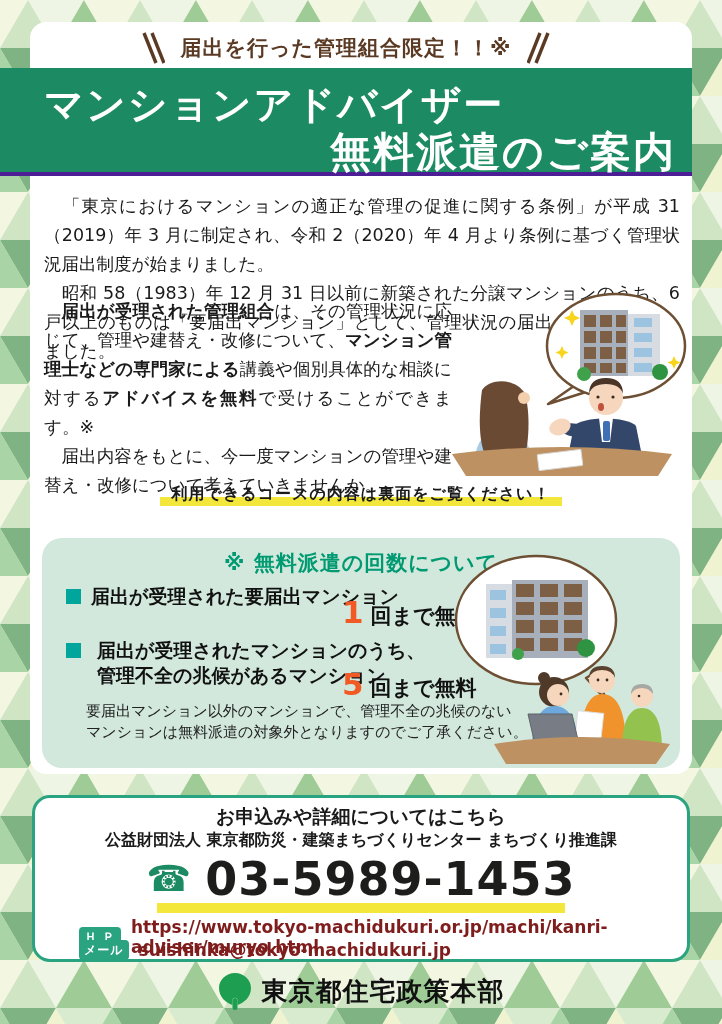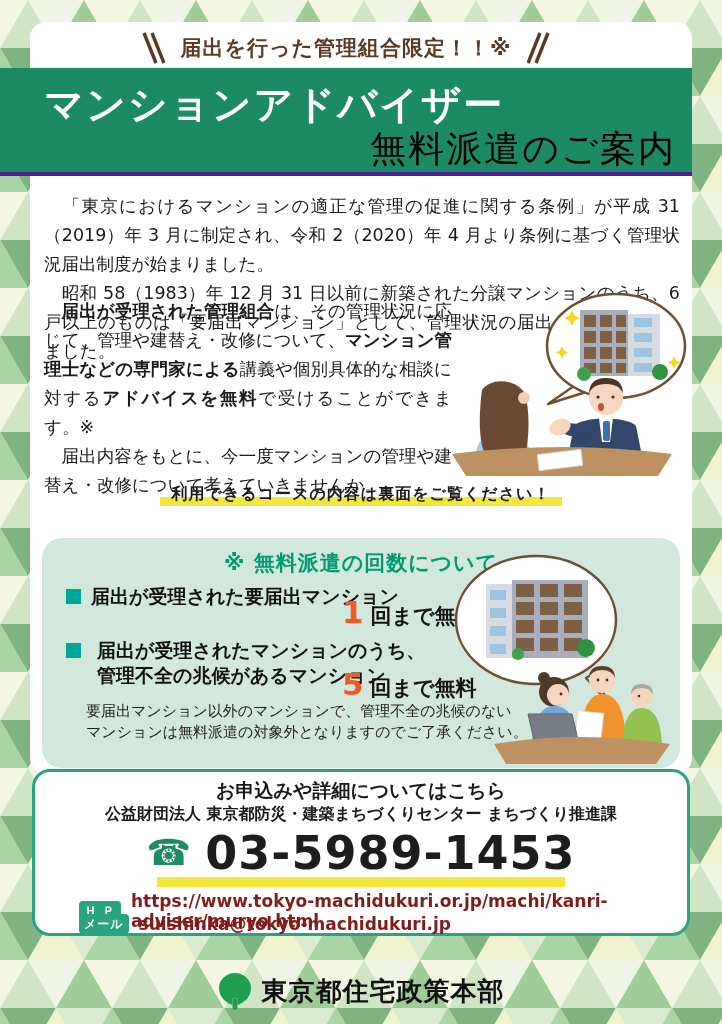--- a/index.html
+++ b/index.html
@@ -17,21 +17,21 @@
   
   .main-card { left: 30px; top: 22px; width: 662px; height: 752px; background: #ffffff; border-radius: 16px; }
 
   
   .limited-row { left: 0; top: 30px; width: 692px; height: 36px; display: flex; align-items: center; justify-content: center; gap: 16px; }
   .limited-label { color: #5b3a24; font-size: 21px; font-weight: bold; letter-spacing: 1px; }
 
   
   .banner { left: 0; top: 68px; width: 692px; height: 108px; background: #1c8a62; border-bottom: 4px solid #4c1d95; }
   .banner-l1 { position: absolute; left: 44px; top: 10px; color: #fff; font-size: 39px; font-weight: bold; letter-spacing: 2px; }
-  .banner-l2 { position: absolute; right: 16px; top: 57px; color: #000000; font-size: 36px; font-weight: normal; letter-spacing: 2px; }
+  .banner-l2 { position: absolute; right: 16px; top: 57px; color: #ffffff; font-size: 41px; font-weight: bold; letter-spacing: 2px; }
 
   
   .intro-block { left: 44px; top: 192px; width: 636px; font-size: 17.5px; line-height: 29px; text-align: justify; }
   .intro-block p, .p34 p { margin: 0; }
   .p34 { left: 44px; top: 297px; width: 408px; font-size: 17.5px; line-height: 29px; text-align: justify; }
 
   .consult-ill { left: 436px; top: 290px; width: 252px; height: 186px; }
 
   
   .course-line { left: 30px; top: 484px; width: 662px; text-align: center; }
@@ -50,21 +50,21 @@
   .cb-label { font-size: 19px; font-weight: bold; line-height: 25px; color: #111; }
   .cb-count { position: absolute; display: flex; align-items: baseline; gap: 7px; }
   .cb-count-1 { left: 300px; top: 56px; }
   .cb-count-2 { left: 300px; top: 128px; }
   .cb-num { color: #f15a24; font-size: 31px; font-weight: bold; }
   .cb-unit { color: #111; font-size: 21px; font-weight: bold; }
   .cb-note { position: absolute; left: 44px; top: 163px; font-size: 15px; line-height: 21px; color: #222; }
   .group-ill { position: absolute; right: 4px; top: 6px; width: 236px; height: 220px; }
 
   
-  .contact-card { left: 32px; top: 769px; width: 658px; height: 167px; background: #fff; border: 3px solid #2aa381; border-radius: 18px; }
+  .contact-card { left: 32px; top: 795px; width: 658px; height: 167px; background: #fff; border: 3px solid #2aa381; border-radius: 18px; }
   .cc-lead { position: absolute; left: 0; top: 6px; width: 100%; text-align: center; font-size: 19px; font-weight: bold; }
   .cc-org  { position: absolute; left: 0; top: 32px; width: 100%; text-align: center; font-size: 16px; font-weight: bold; }
   .cc-phone-row { position: absolute; left: 0; top: 54px; width: 100%; display: flex; align-items: center; justify-content: center; gap: 14px; }
   .phone-glyph { color: #1c8a62; font-size: 36px; line-height: 1; }
   .phone-number { font-size: 46px; font-weight: 800; letter-spacing: 1px; color: #1d1d1b; }
   .cc-phone-bar { position: absolute; left: 50%; top: 105px; transform: translateX(-50%); width: 408px; height: 10px; background: #f2e73a; }
   .cc-line-row { position: absolute; left: 44px; display: flex; align-items: center; gap: 10px; }
   .cc-hp-row { top: 119px; }
   .cc-mail-row { top: 142px; }
   .cc-badge { min-width: 42px; height: 20px; padding: 0 5px; background: #2aa381; border-radius: 4px; color: #fff; font-size: 12px; font-weight: bold; display: inline-flex; align-items: center; justify-content: center; letter-spacing: 1px; }

